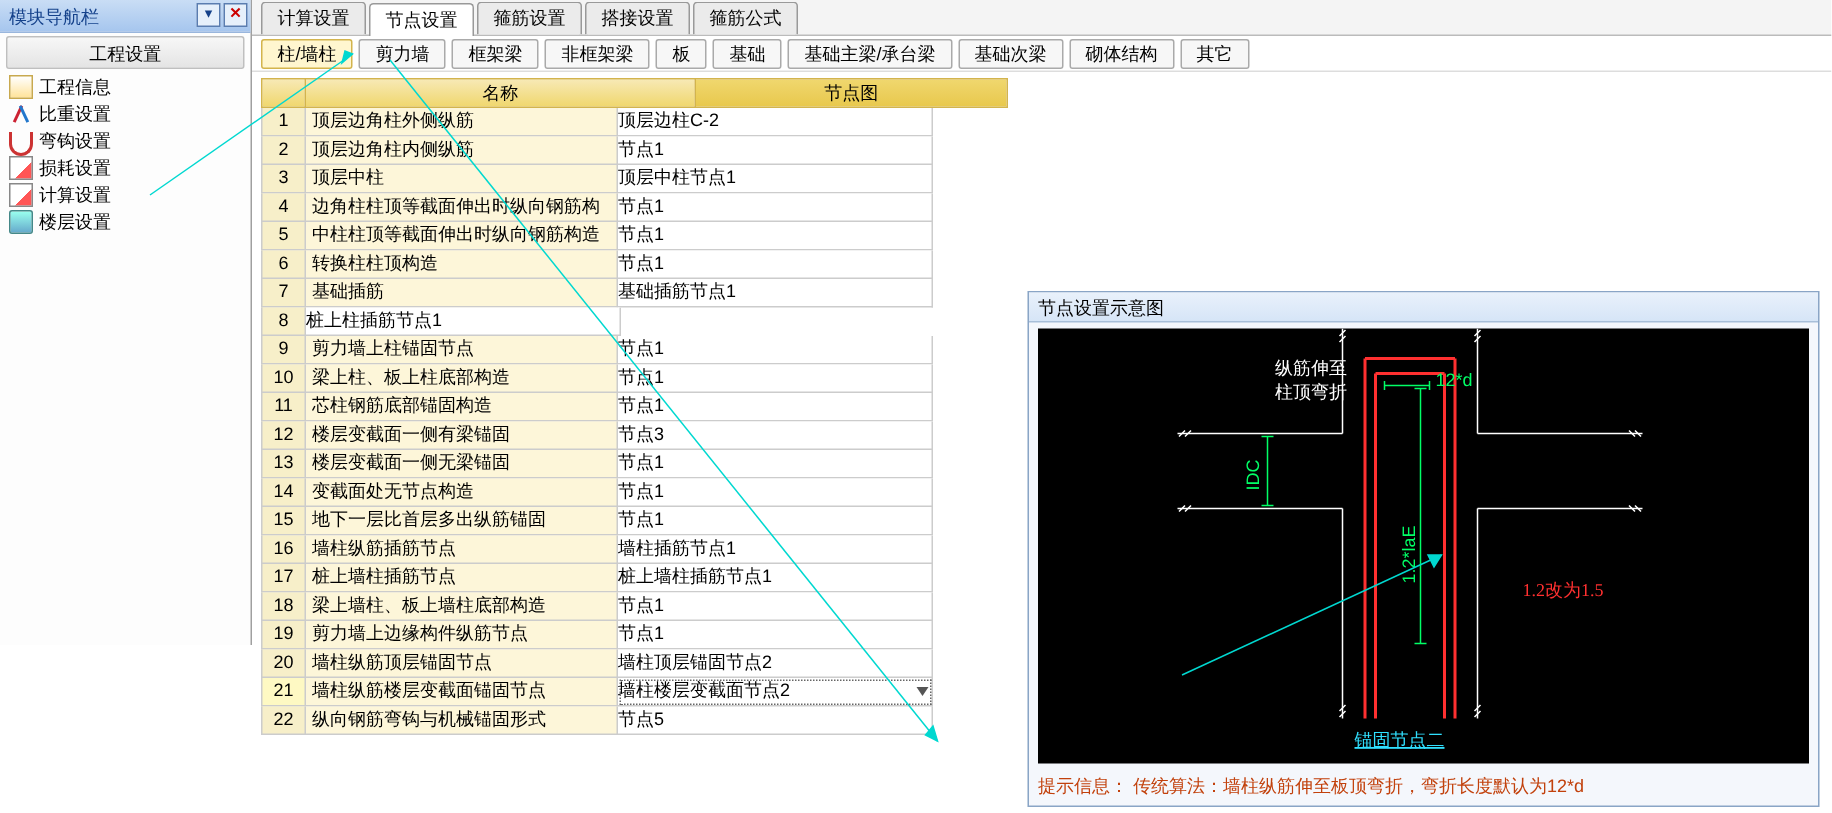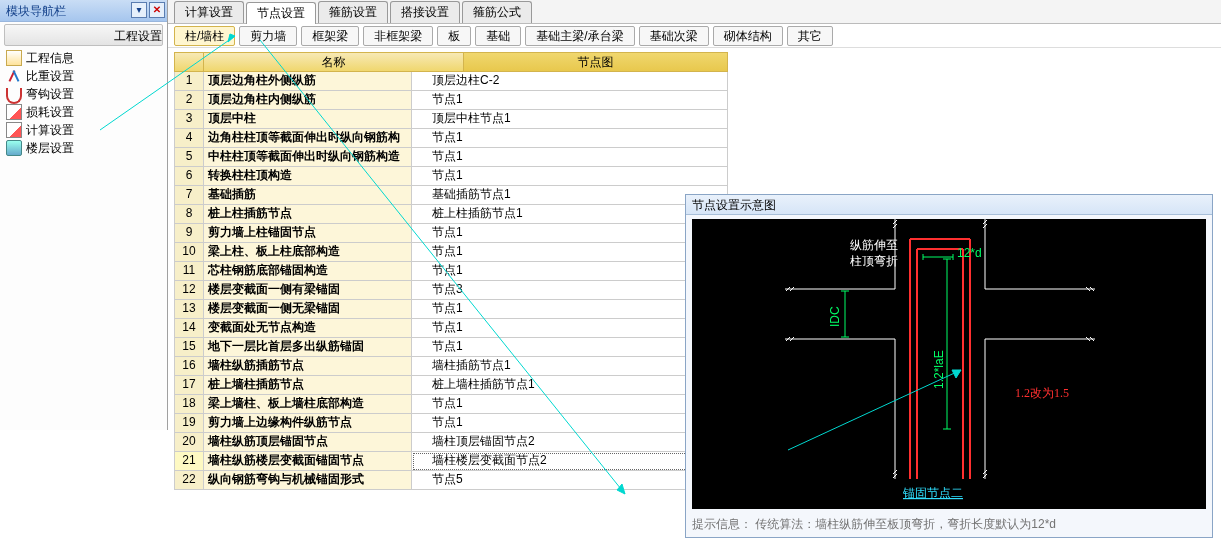--- a/index.html
+++ b/index.html
@@ -4,21 +4,21 @@
 <style>
 * { box-sizing: border-box; margin: 0; padding: 0; }
 body { font-family: "Microsoft YaHei", SimSun, sans-serif; font-size: 12px; background: #fff; width: 1221px; height: 542px; position: relative; overflow: hidden; }
 
 
 .sidebar { position: absolute; left: 0; top: 0; width: 168px; height: 430px; border-right: 1px solid #a0a0a0; background: #fdfdfd; }
 .sidebar-title { background: linear-gradient(#c9ddf5,#a6c6ee); color: #15428b; height: 22px; line-height: 22px; padding: 0 6px; font-weight: normal; position: relative; border-bottom: 1px solid #99b6dd; }
 .sidebar-title .controls { position: absolute; right: 2px; top: 2px; display: flex; gap: 2px; }
 .sidebar-title .ctrl { width: 16px; height: 16px; border: 1px solid #5a7db0; background: #e6f0fb; display: flex; align-items: center; justify-content: center; font-size: 10px; color: #15428b; cursor: pointer; }
 .sidebar-title .ctrl.close { color: #c00; font-weight: bold; }
-.section-label { height: 22px; line-height: 22px; background: linear-gradient(#f7f7f7,#e4e4e4); border: 1px solid #bfbfbf; margin: 2px 4px 1px 4px; text-align: right; border-radius: 2px; }
+.section-label { height: 22px; line-height: 22px; background: linear-gradient(#f7f7f7,#e4e4e4); border: 1px solid #bfbfbf; margin: 2px 4px 1px 4px; text-align: center; border-radius: 2px; }
 .nav-list { padding: 2px 4px; }
 .nav-item { display: flex; align-items: center; height: 18px; padding-left: 2px; cursor: pointer; }
 .nav-item .ico { width: 16px; height: 16px; margin-right: 4px; display: inline-block; }
 .ico-doc { background: linear-gradient(#fff,#ffe39a); border: 1px solid #c8a94f; }
 .ico-fork { position: relative; }
 .ico-fork::before, .ico-fork::after { content: ""; position: absolute; width: 2px; height: 12px; left: 5px; top: 2px; background: #c23; transform: rotate(25deg); }
 .ico-fork::after { background: #27c; transform: rotate(-25deg); left: 9px; }
 .ico-hook { border: 2px solid #c33; border-radius: 0 0 8px 8px; border-top: none; width: 10px; height: 8px; margin-top: 4px; }
 .ico-edit { background: linear-gradient(135deg,#fff 60%,#f55 60%); border: 1px solid #888; }
 .ico-floor { background: linear-gradient(#9fe,#6ac); border: 1px solid #488; border-radius: 2px; }
@@ -31,34 +31,34 @@
 
 .tab-row2 { height: 24px; padding-left: 6px; display: flex; align-items: center; gap: 4px; border-bottom: 1px solid #ddd; }
 .tab2 { height: 20px; line-height: 18px; padding: 0 10px; border: 1px solid #aaa; background: #f7f7f7; border-radius: 2px; cursor: pointer; }
 .tab2.active { background: #fff6cf; border-color: #d3b44d; }
 
 
 .table-wrap { position: absolute; left: 6px; top: 52px; width: 554px; }
 .th-row { display: flex; height: 20px; }
 .th-num { width: 30px; background: linear-gradient(#f7e9b5,#f0d76e); border: 1px solid #d3b44d; }
 .th-name { width: 260px; background: linear-gradient(#f7e9b5,#f0d76e); border: 1px solid #d3b44d; border-left: none; text-align: center; line-height: 18px; }
-.th-img { width: 264px; background: linear-gradient(#f0d76e,#e8c84d); border: 1px solid #d3b44d; border-left: none; text-align: center; line-height: 18px; }
+.th-img { width: 208px; background: linear-gradient(#f0d76e,#e8c84d); border: 1px solid #d3b44d; border-left: none; text-align: center; line-height: 18px; }
 .tr { display: flex; height: 19px; }
 .td-num { width: 30px; border: 1px solid #ccc; border-top: none; text-align: center; background: #f7efc9; line-height: 17px; }
-.td-name { width: 208px; border: 1px solid #ccc; border-top: none; border-left: none; padding-left: 4px; background: #fdf6d9; line-height: 17px; overflow: hidden; font-weight: bold; }
-.td-img { width: 316px; border: 1px solid #ccc; border-top: none; border-left: none; padding-left: 20px; background: #fff; line-height: 17px; overflow: hidden; }
+.td-name { width: 208px; border: 1px solid #ccc; border-top: none; border-left: none; padding-left: 4px; background: #fdf6d9; line-height: 17px; overflow: hidden; }
+.td-img { width: 210px; border: 1px solid #ccc; border-top: none; border-left: none; padding-left: 0; background: #fff; line-height: 17px; overflow: hidden; }
 .tr.selected .td-num { background: #fef9c3; }
 .tr.selected .td-img { background: #fff; outline: 1px dotted #666; outline-offset: -2px; position: relative; }
 .tr.selected .td-img::after { content: ""; position: absolute; right: 2px; top: 6px; width: 0; height: 0; border-left: 4px solid transparent; border-right: 4px solid transparent; border-top: 6px solid #555; }
 
 
 .right-panel { position: absolute; right: 8px; top: 194px; width: 528px; height: 344px; border: 1px solid #8aa5c6; background: #f4f7fc; }
 .right-title { height: 20px; line-height: 20px; padding-left: 6px; background: linear-gradient(#e9f1fb,#d6e5f7); border-bottom: 1px solid #a8bfd9; }
 .drawing { position: absolute; top: 24px; left: 6px; right: 6px; height: 290px; background: #000; text-align: center; }
-.tip { position: absolute; left: 6px; bottom: 4px; right: 6px; color: #737373; }
+.tip { position: absolute; left: 6px; bottom: 4px; right: 6px; color: #c2410c; }
 
 
 svg text { font-size: 12px; }
 
 
 .anno { position: absolute; pointer-events: none; }
 </style>
 </head>
 <body>
 
@@ -157,21 +157,20 @@
           <div class="td-name">转换柱柱顶构造</div>
           <div class="td-img">节点1</div>
         </div>
         <div class="tr">
           <div class="td-num">7</div>
           <div class="td-name">基础插筋</div>
           <div class="td-img">基础插筋节点1</div>
         </div>
         <div class="tr">
           <div class="td-num">8</div>
-          <div class="td-name">桩上柱插筋节点</div>
           <div class="td-img">桩上柱插筋节点1</div>
         </div>
         <div class="tr">
           <div class="td-num">9</div>
           <div class="td-name">剪力墙上柱锚固节点</div>
           <div class="td-img">节点1</div>
         </div>
         <div class="tr">
           <div class="td-num">10</div>
           <div class="td-name">梁上柱、板上柱底部构造</div>

